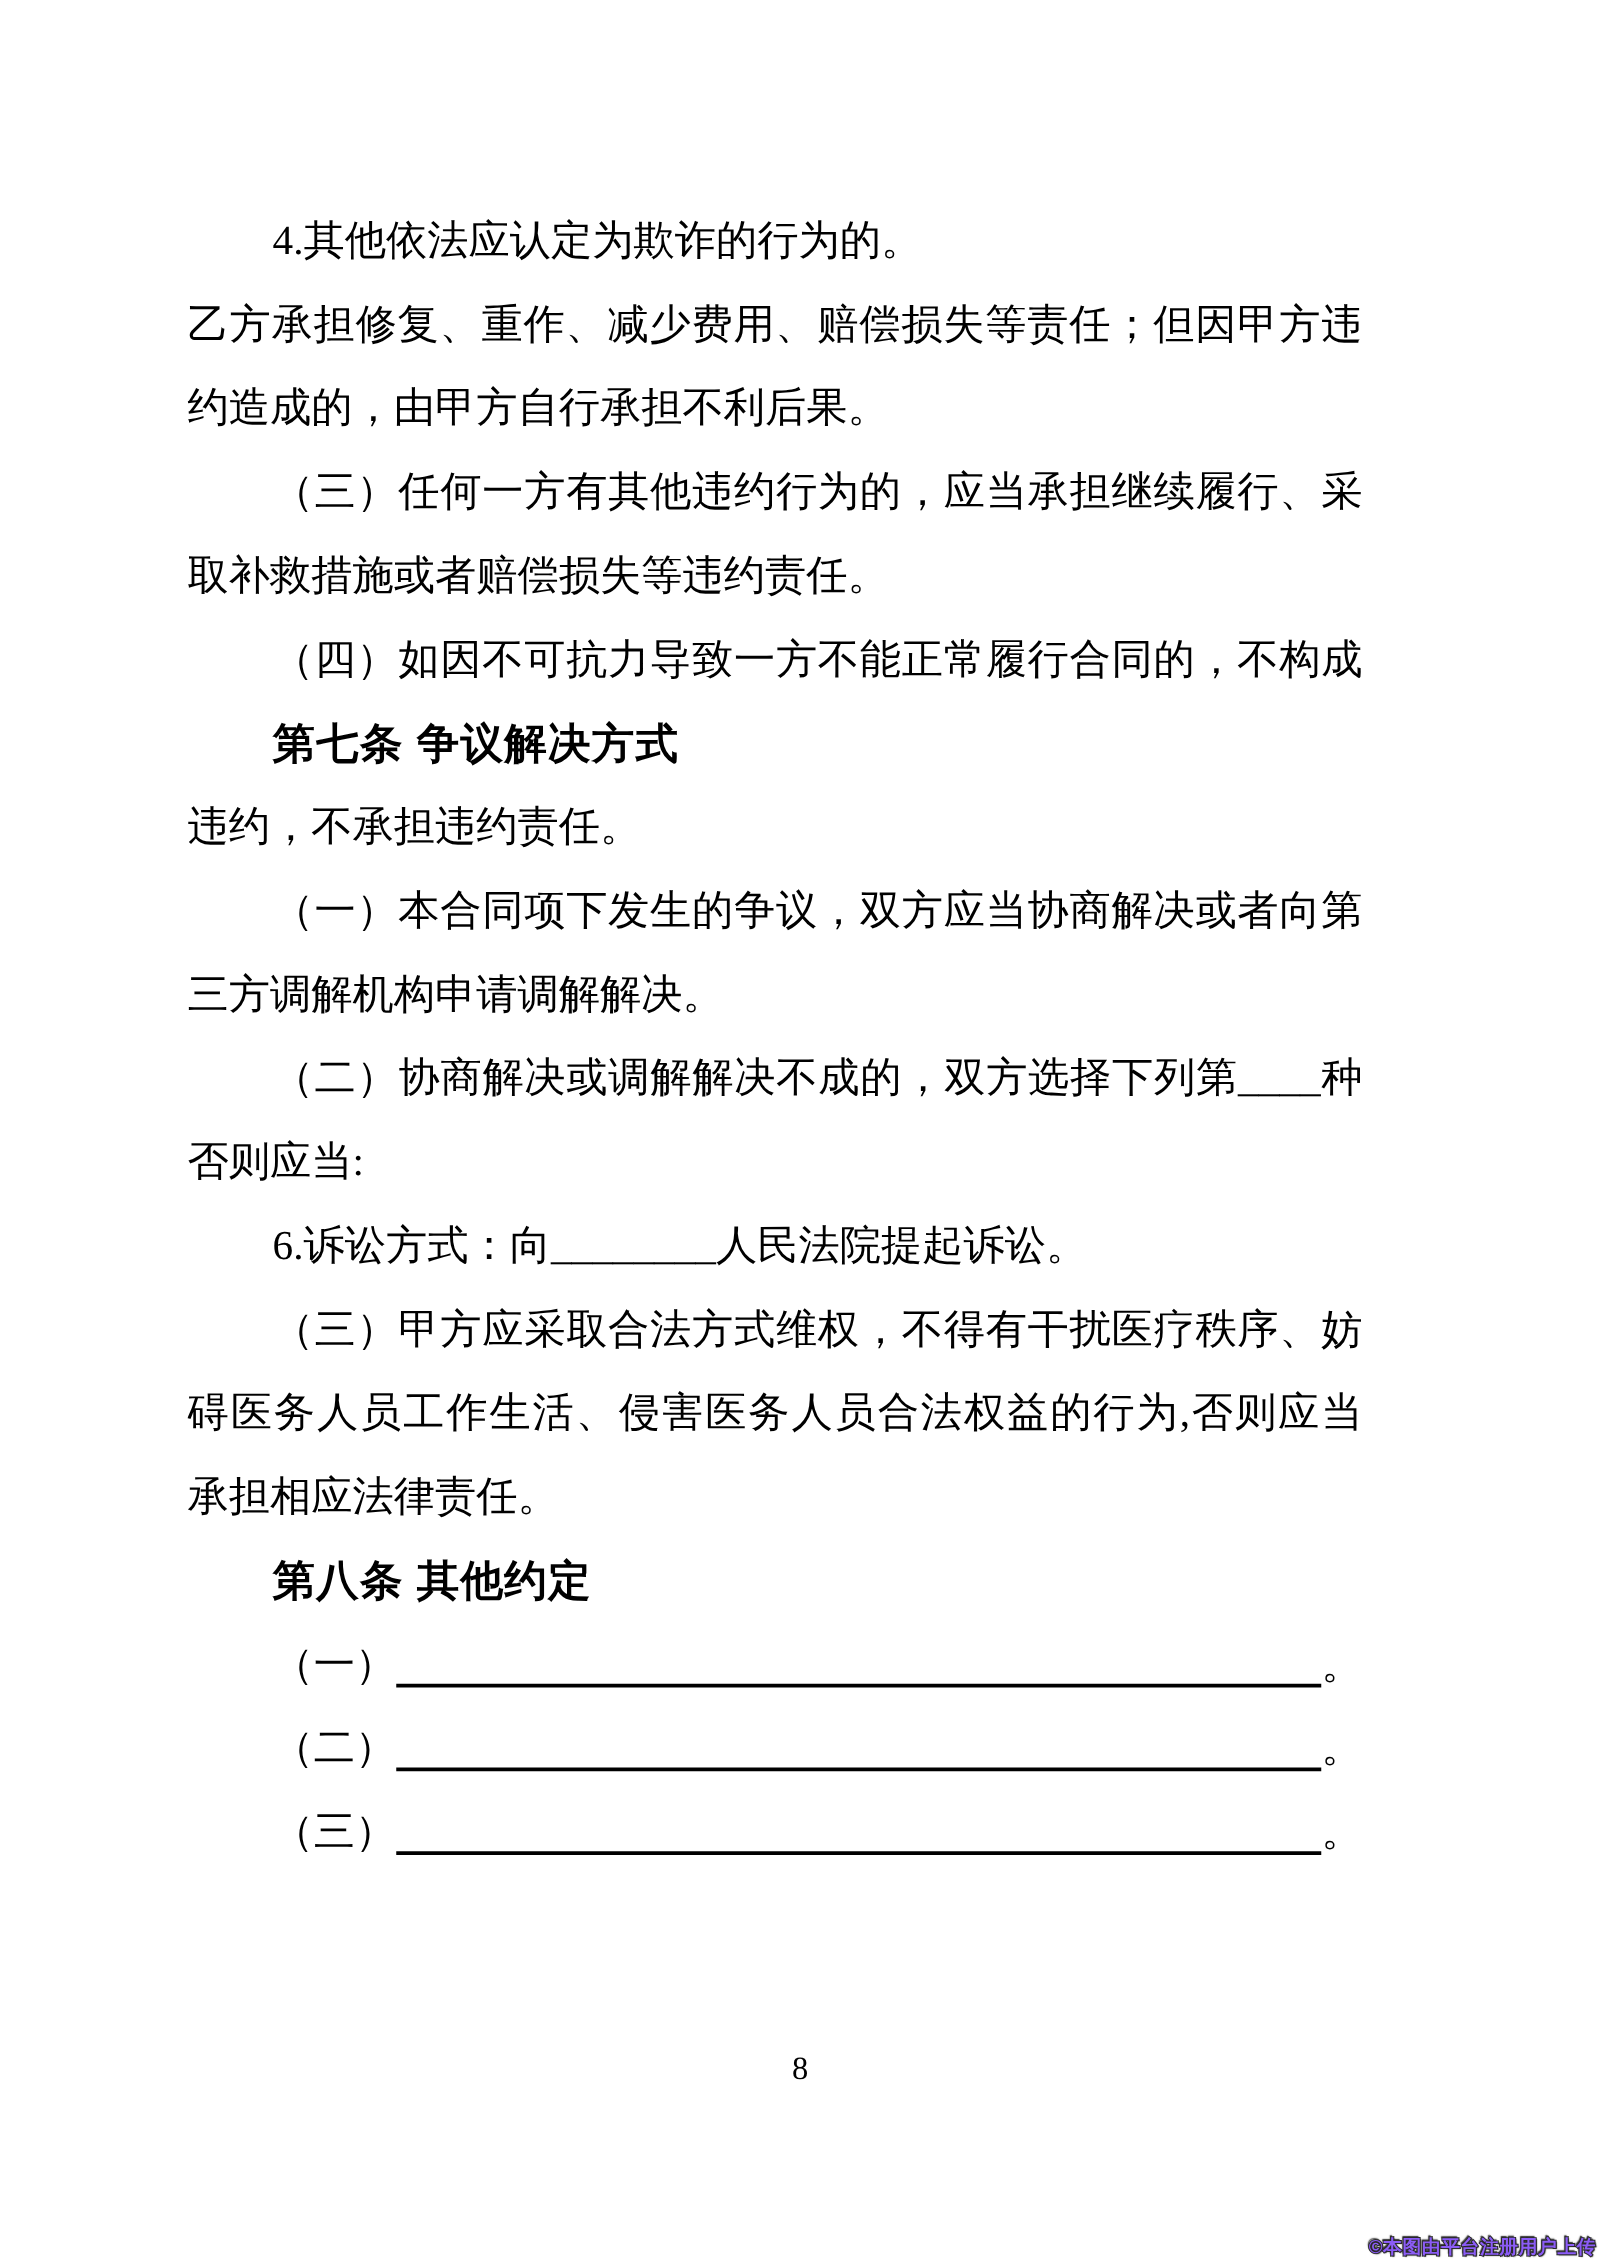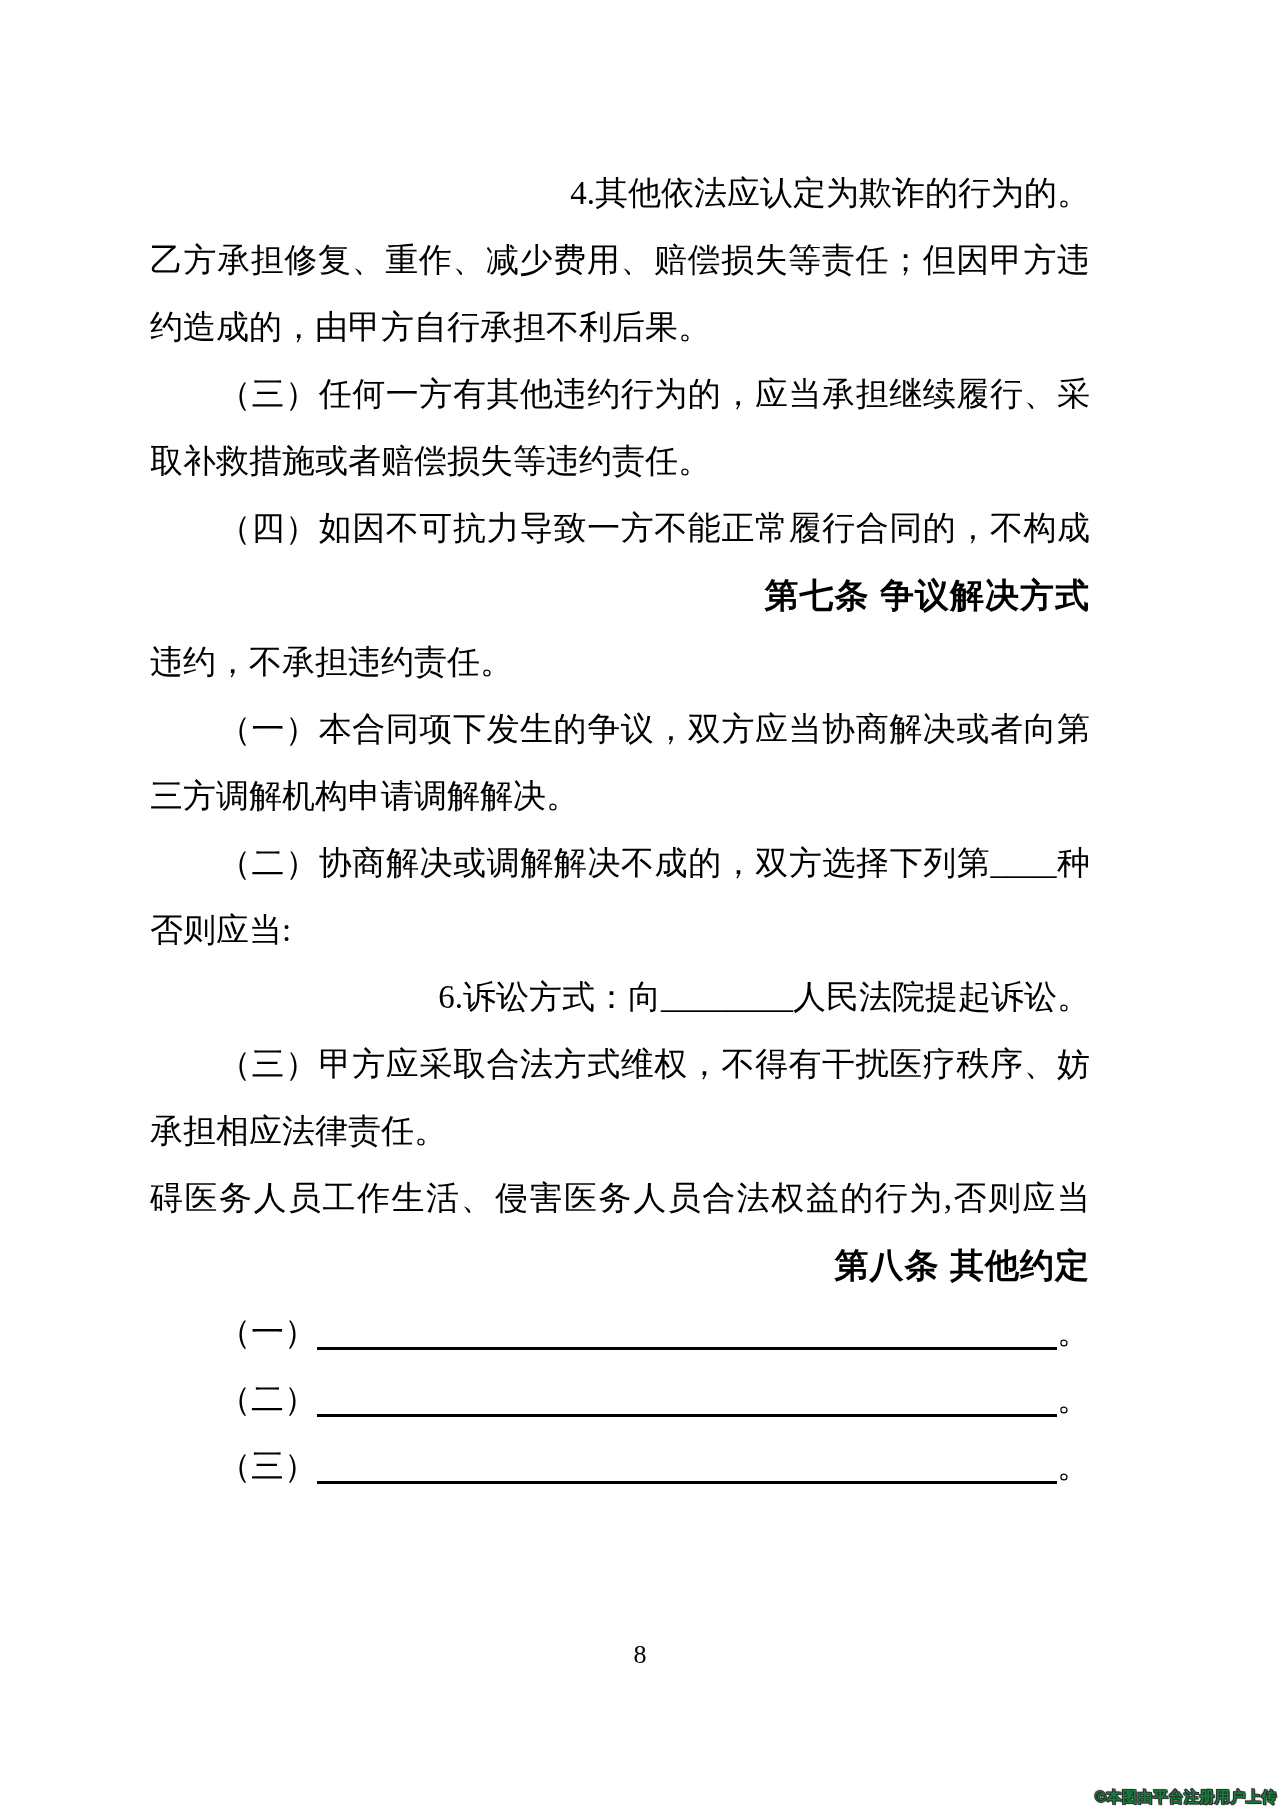--- a/index.html
+++ b/index.html
@@ -32,21 +32,20 @@
     text-align: left;
   }
   .line.justify {
     white-space: normal;
     text-align: justify;
     text-align-last: justify;
     overflow: hidden;
   }
   .line.indent {
     padding-left: 68px;
-    text-align: right;
   }
   .line.heading {
     font-family: "Liberation Sans", "DejaVu Sans", sans-serif;
     font-weight: bold;
     font-size: 34px;
     letter-spacing: 1px;
   }
   .blank-row {
     box-sizing: border-box;
     width: 100%;
@@ -71,21 +70,21 @@
     font-size: 26px;
     line-height: 34px;
   }
   .watermark {
     position: absolute;
     right: 3px;
     bottom: 3px;
     font-family: "Liberation Sans", "DejaVu Sans", sans-serif;
     font-size: 15px;
     font-weight: bold;
-    color: #15803d;
+    color: #8b5cf6;
     -webkit-text-stroke: 1.5px #2a2a2a;
     paint-order: stroke fill;
     text-shadow: 0 0 1px #2a2a2a, 1px 1px 1px #2a2a2a, -1px -1px 1px #2a2a2a;
     letter-spacing: 0.5px;
   }
 </style>
 </head>
 <body>
 
 <div class="page">
@@ -100,22 +99,22 @@
     <div class="line indent heading">第七条 争议解决方式</div>
 
     <div class="line">违约，不承担违约责任。</div>
 
     <div class="line indent justify">（一）本合同项下发生的争议，双方应当协商解决或者向第</div>
     <div class="line">三方调解机构申请调解解决。</div>
     <div class="line indent justify">（二）协商解决或调解解决不成的，双方选择下列第____种</div>
     <div class="line">否则应当:</div>
     <div class="line indent">6.诉讼方式：向________人民法院提起诉讼。</div>
     <div class="line indent justify">（三）甲方应采取合法方式维权，不得有干扰医疗秩序、妨</div>
+    <div class="line justify">碍医务人员工作生活、侵害医务人员合法权益的行为,否则应当</div>
     <div class="line">承担相应法律责任。</div>
-    <div class="line justify">碍医务人员工作生活、侵害医务人员合法权益的行为,否则应当</div>
 
     <div class="line indent heading">第八条 其他约定</div>
 
     <div class="blank-row">
       <span>（一）</span>
       <span class="rule"></span>
       <span>。</span>
     </div>
     <div class="blank-row">
       <span>（二）</span>

